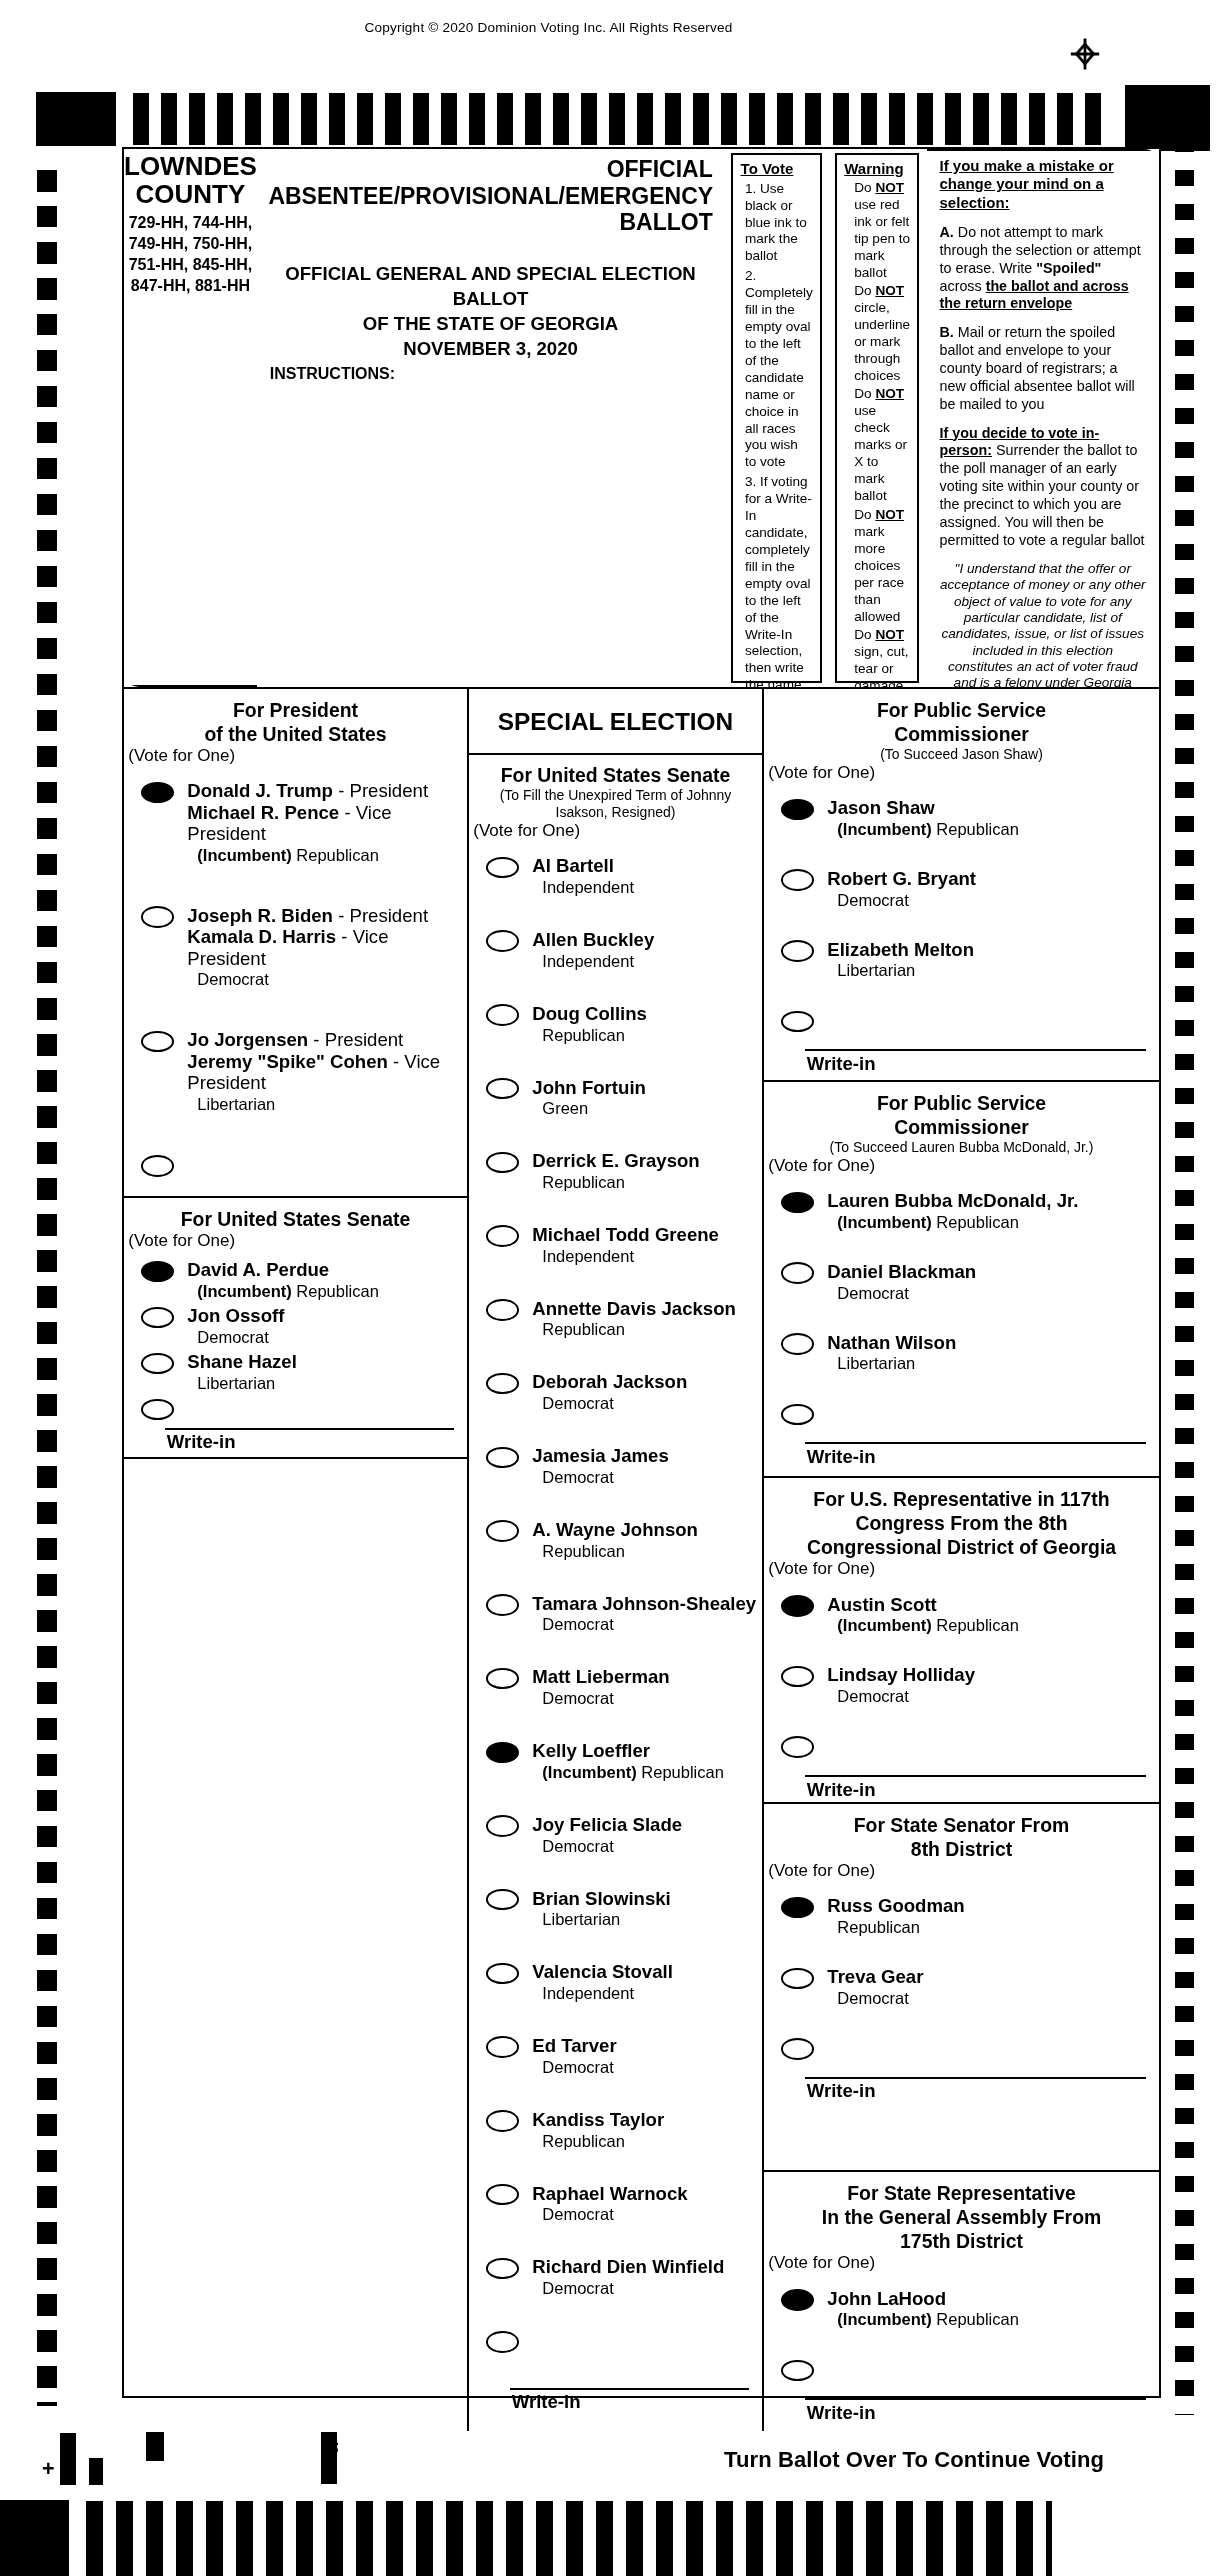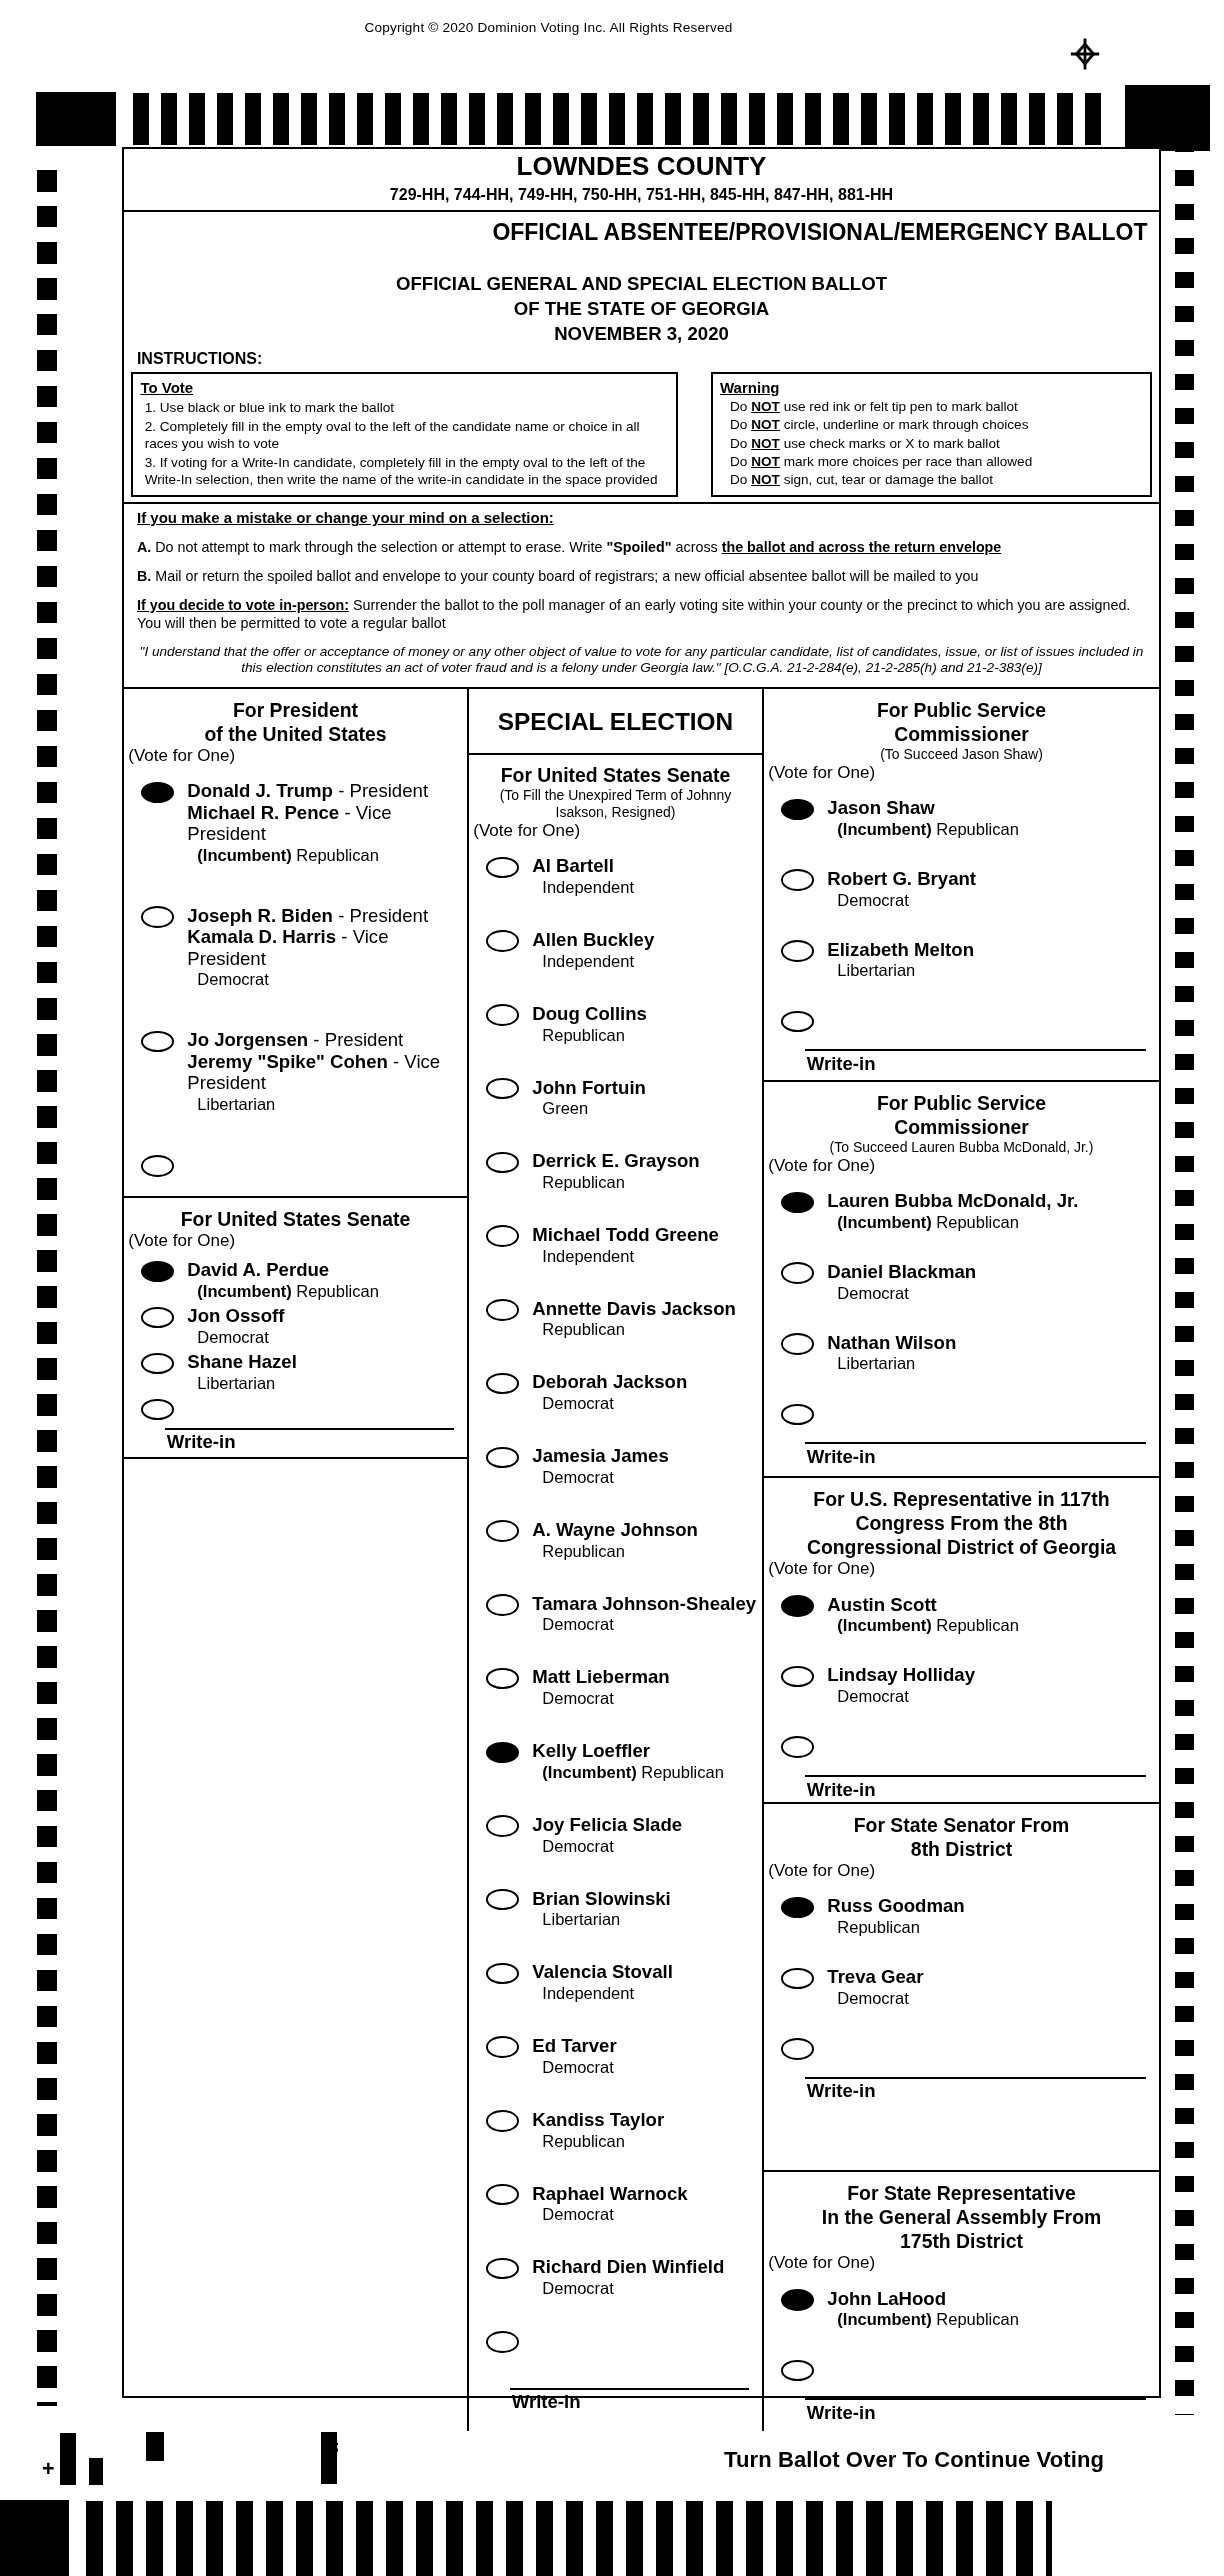--- a/index.html
+++ b/index.html
@@ -27,33 +27,33 @@
   
   .bc{position:absolute;background:#000;}
   .plus-mark{position:absolute;left:42px;top:2457px;font-size:21.5px;font-weight:bold;}
   .sheet-no{position:absolute;left:340px;top:2441px;font-size:10.8px;font-weight:bold;
             transform:rotate(90deg);transform-origin:left top;}
   .turn-over{position:absolute;right:120px;top:2447px;font-size:22px;font-weight:bold;letter-spacing:0.1px;}
 
   
   .ballot{position:absolute;left:122px;top:147px;width:1039px;height:2251px;
           border:2.9px solid #000;display:flex;flex-direction:column;background:#fff;}
-  .upper{flex:0 0 538px;display:flex;flex-direction:column;overflow:hidden;}
+  .upper{flex:0 0 538px;display:flex;flex-direction:row;overflow:hidden;border-radius:15px;}
   .county-box{border-bottom:2.9px solid #000;text-align:center;padding:2.9px 0 4.3px;}
   .county{font-size:26px;font-weight:bold;line-height:1.1;}
   .precincts{font-size:16px;font-weight:bold;margin-top:4.3px;line-height:1.3;}
   .title-area{padding:7.2px 11.5px 0;}
   .ballot-type{font-size:23px;font-weight:bold;text-align:right;line-height:1.15;margin-bottom:25px;}
   .el-line{font-size:18.6px;font-weight:bold;text-align:center;line-height:1.35;}
   .instr-label{font-size:16px;font-weight:bold;margin:4.3px 0 0 1.4px;}
   .inst-row{display:flex;gap:13px;margin:4.3px 7.2px;}
   .inst-box{border:2.9px solid #000;padding:4.3px 7.2px;font-size:13.6px;line-height:1.25;}
   .inst-box .bx-title{font-size:15px;font-weight:bold;text-decoration:underline;}
   .tovote{flex:1.25;}
-  .warnbox{flex:1;margin-left:20px;}
+  .warnbox{flex:1;}
   .inst-item{margin:2.2px 0 2.2px 4.3px;}
   .warn-line{margin:1.4px 0 1.4px 10px;}
   .warn-line b{text-decoration:underline;}
   .lower-inst{border-top:2.9px solid #000;padding:5.7px 13px 4.3px;font-size:14.3px;line-height:1.25;}
   .mk-head{font-size:15px;font-weight:bold;text-decoration:underline;margin-bottom:5.7px;}
   .mk-line{margin:11px 0;}
   .mk-line .lbl{font-weight:bold;}
   .mk-emph{font-weight:bold;text-decoration:underline;}
   .mk-spoiled{font-weight:bold;}
   .inperson{margin-top:10px;}

